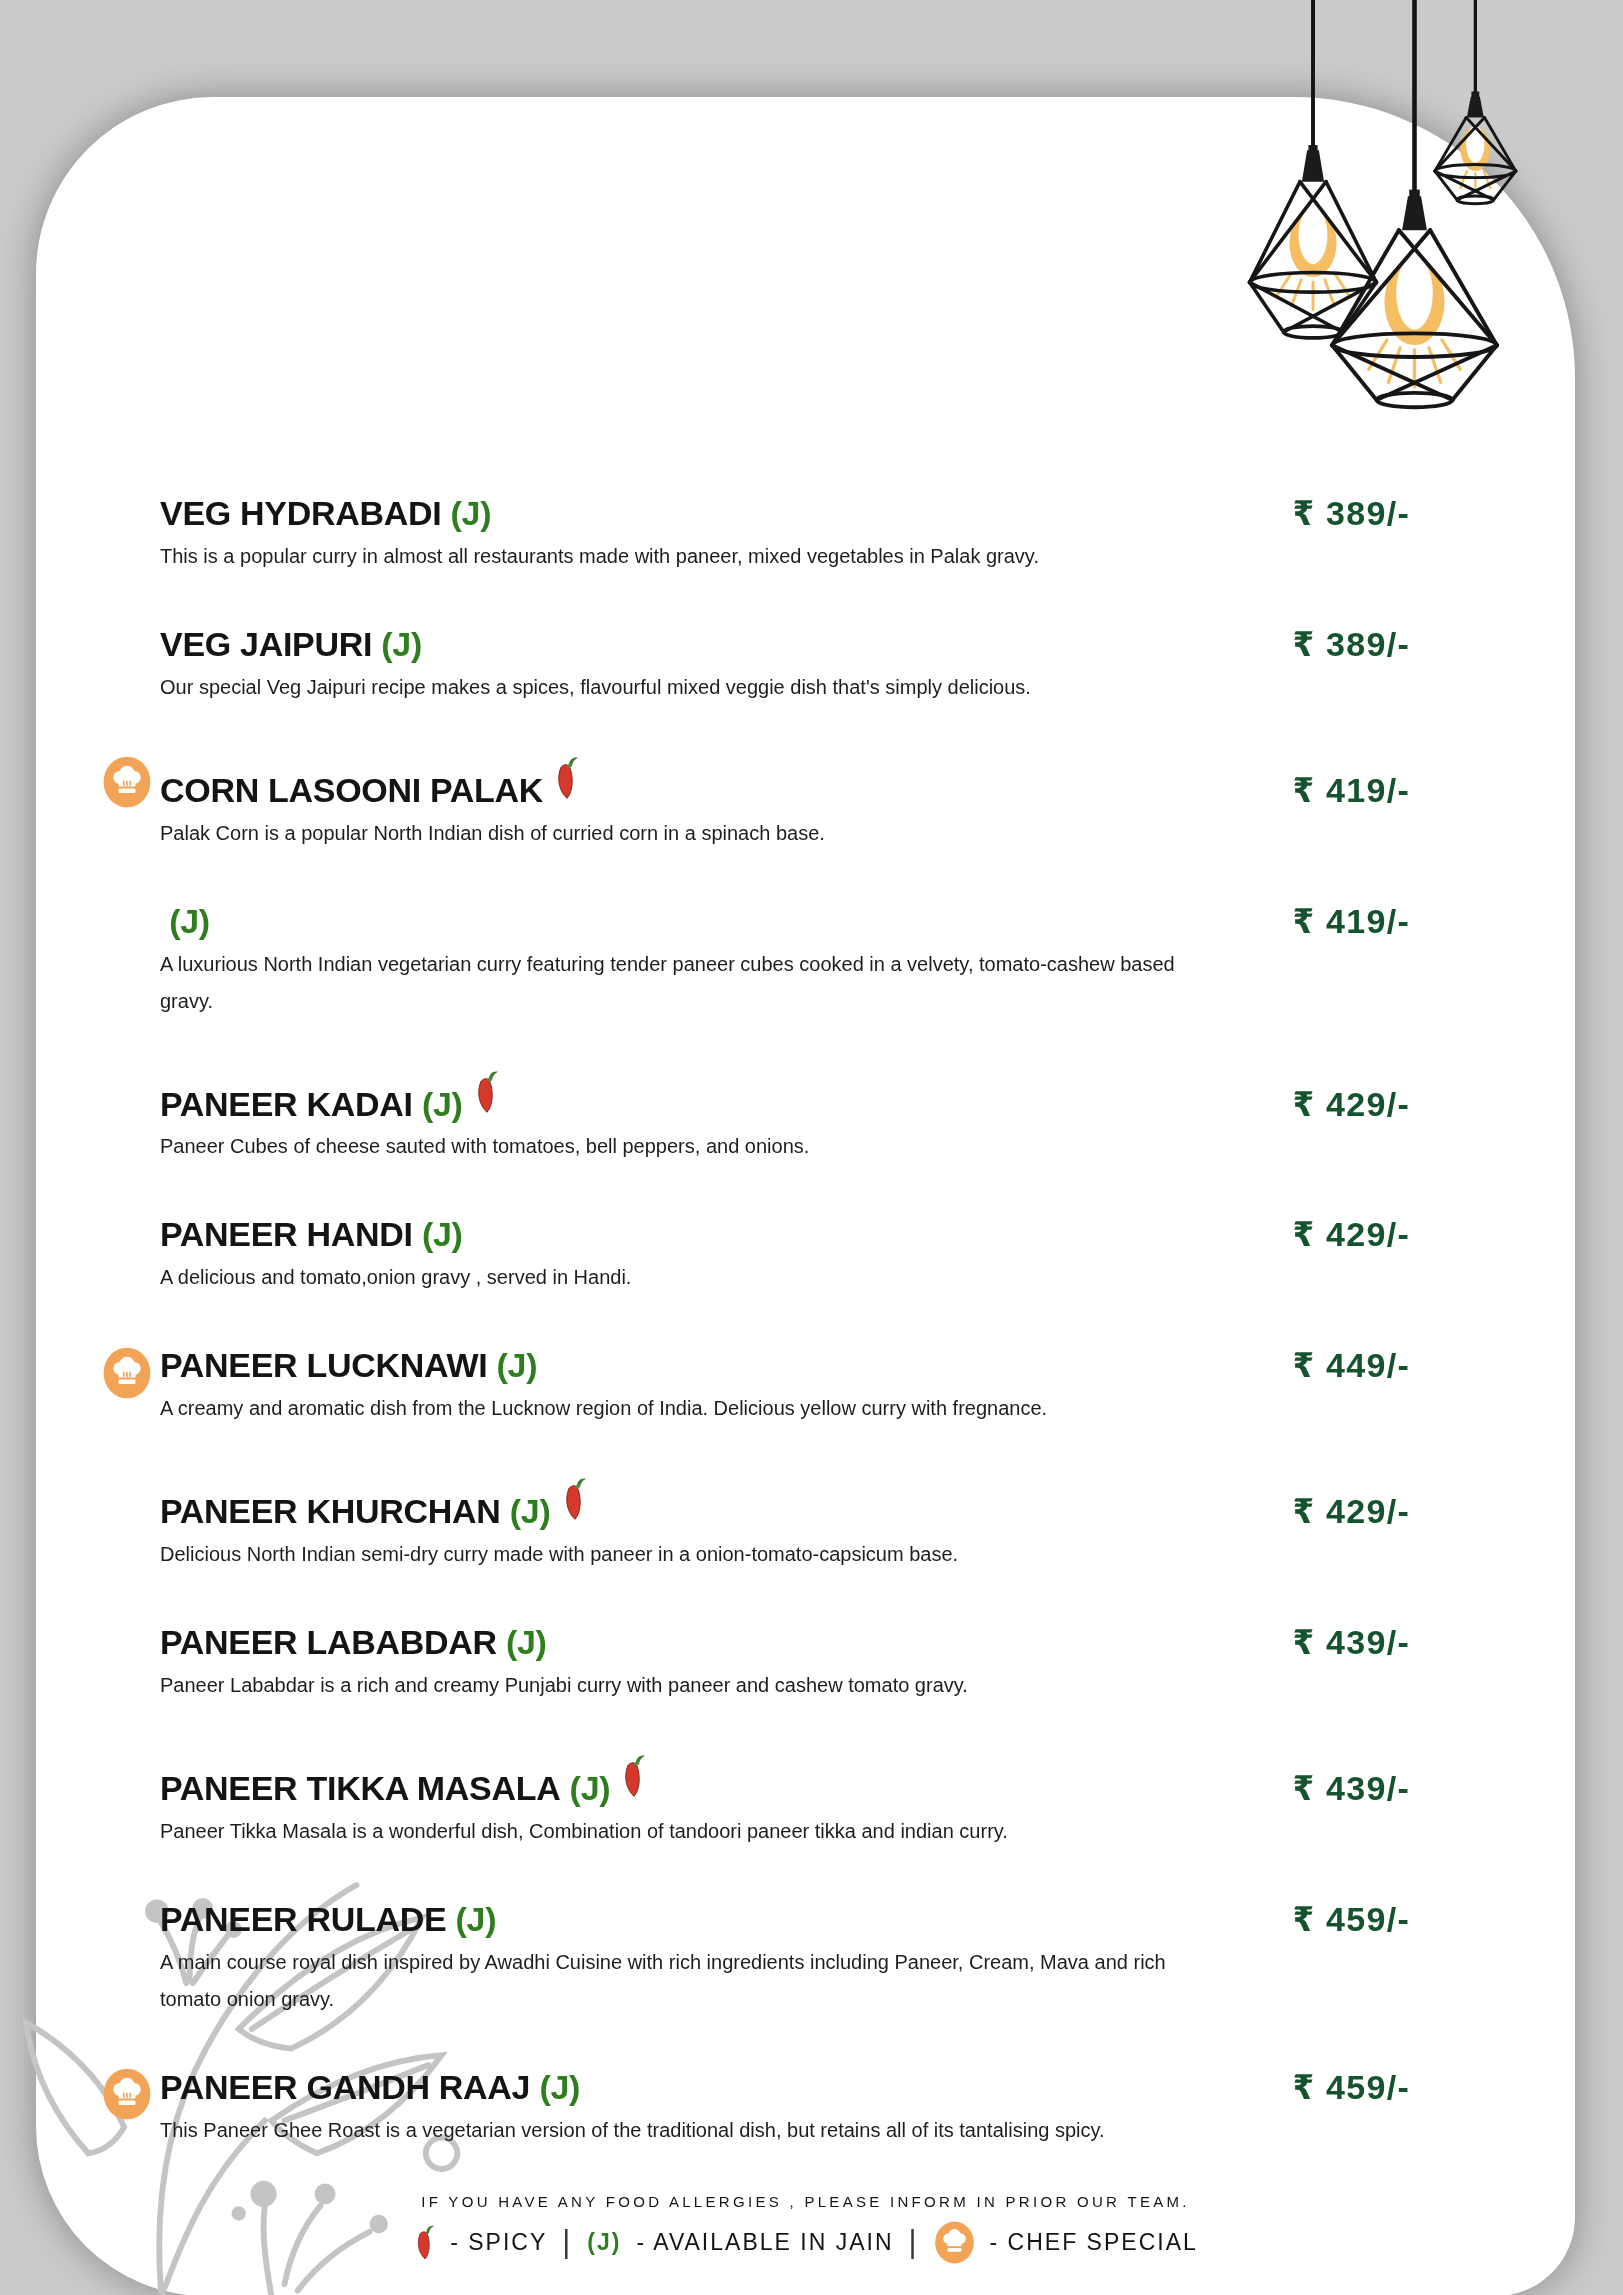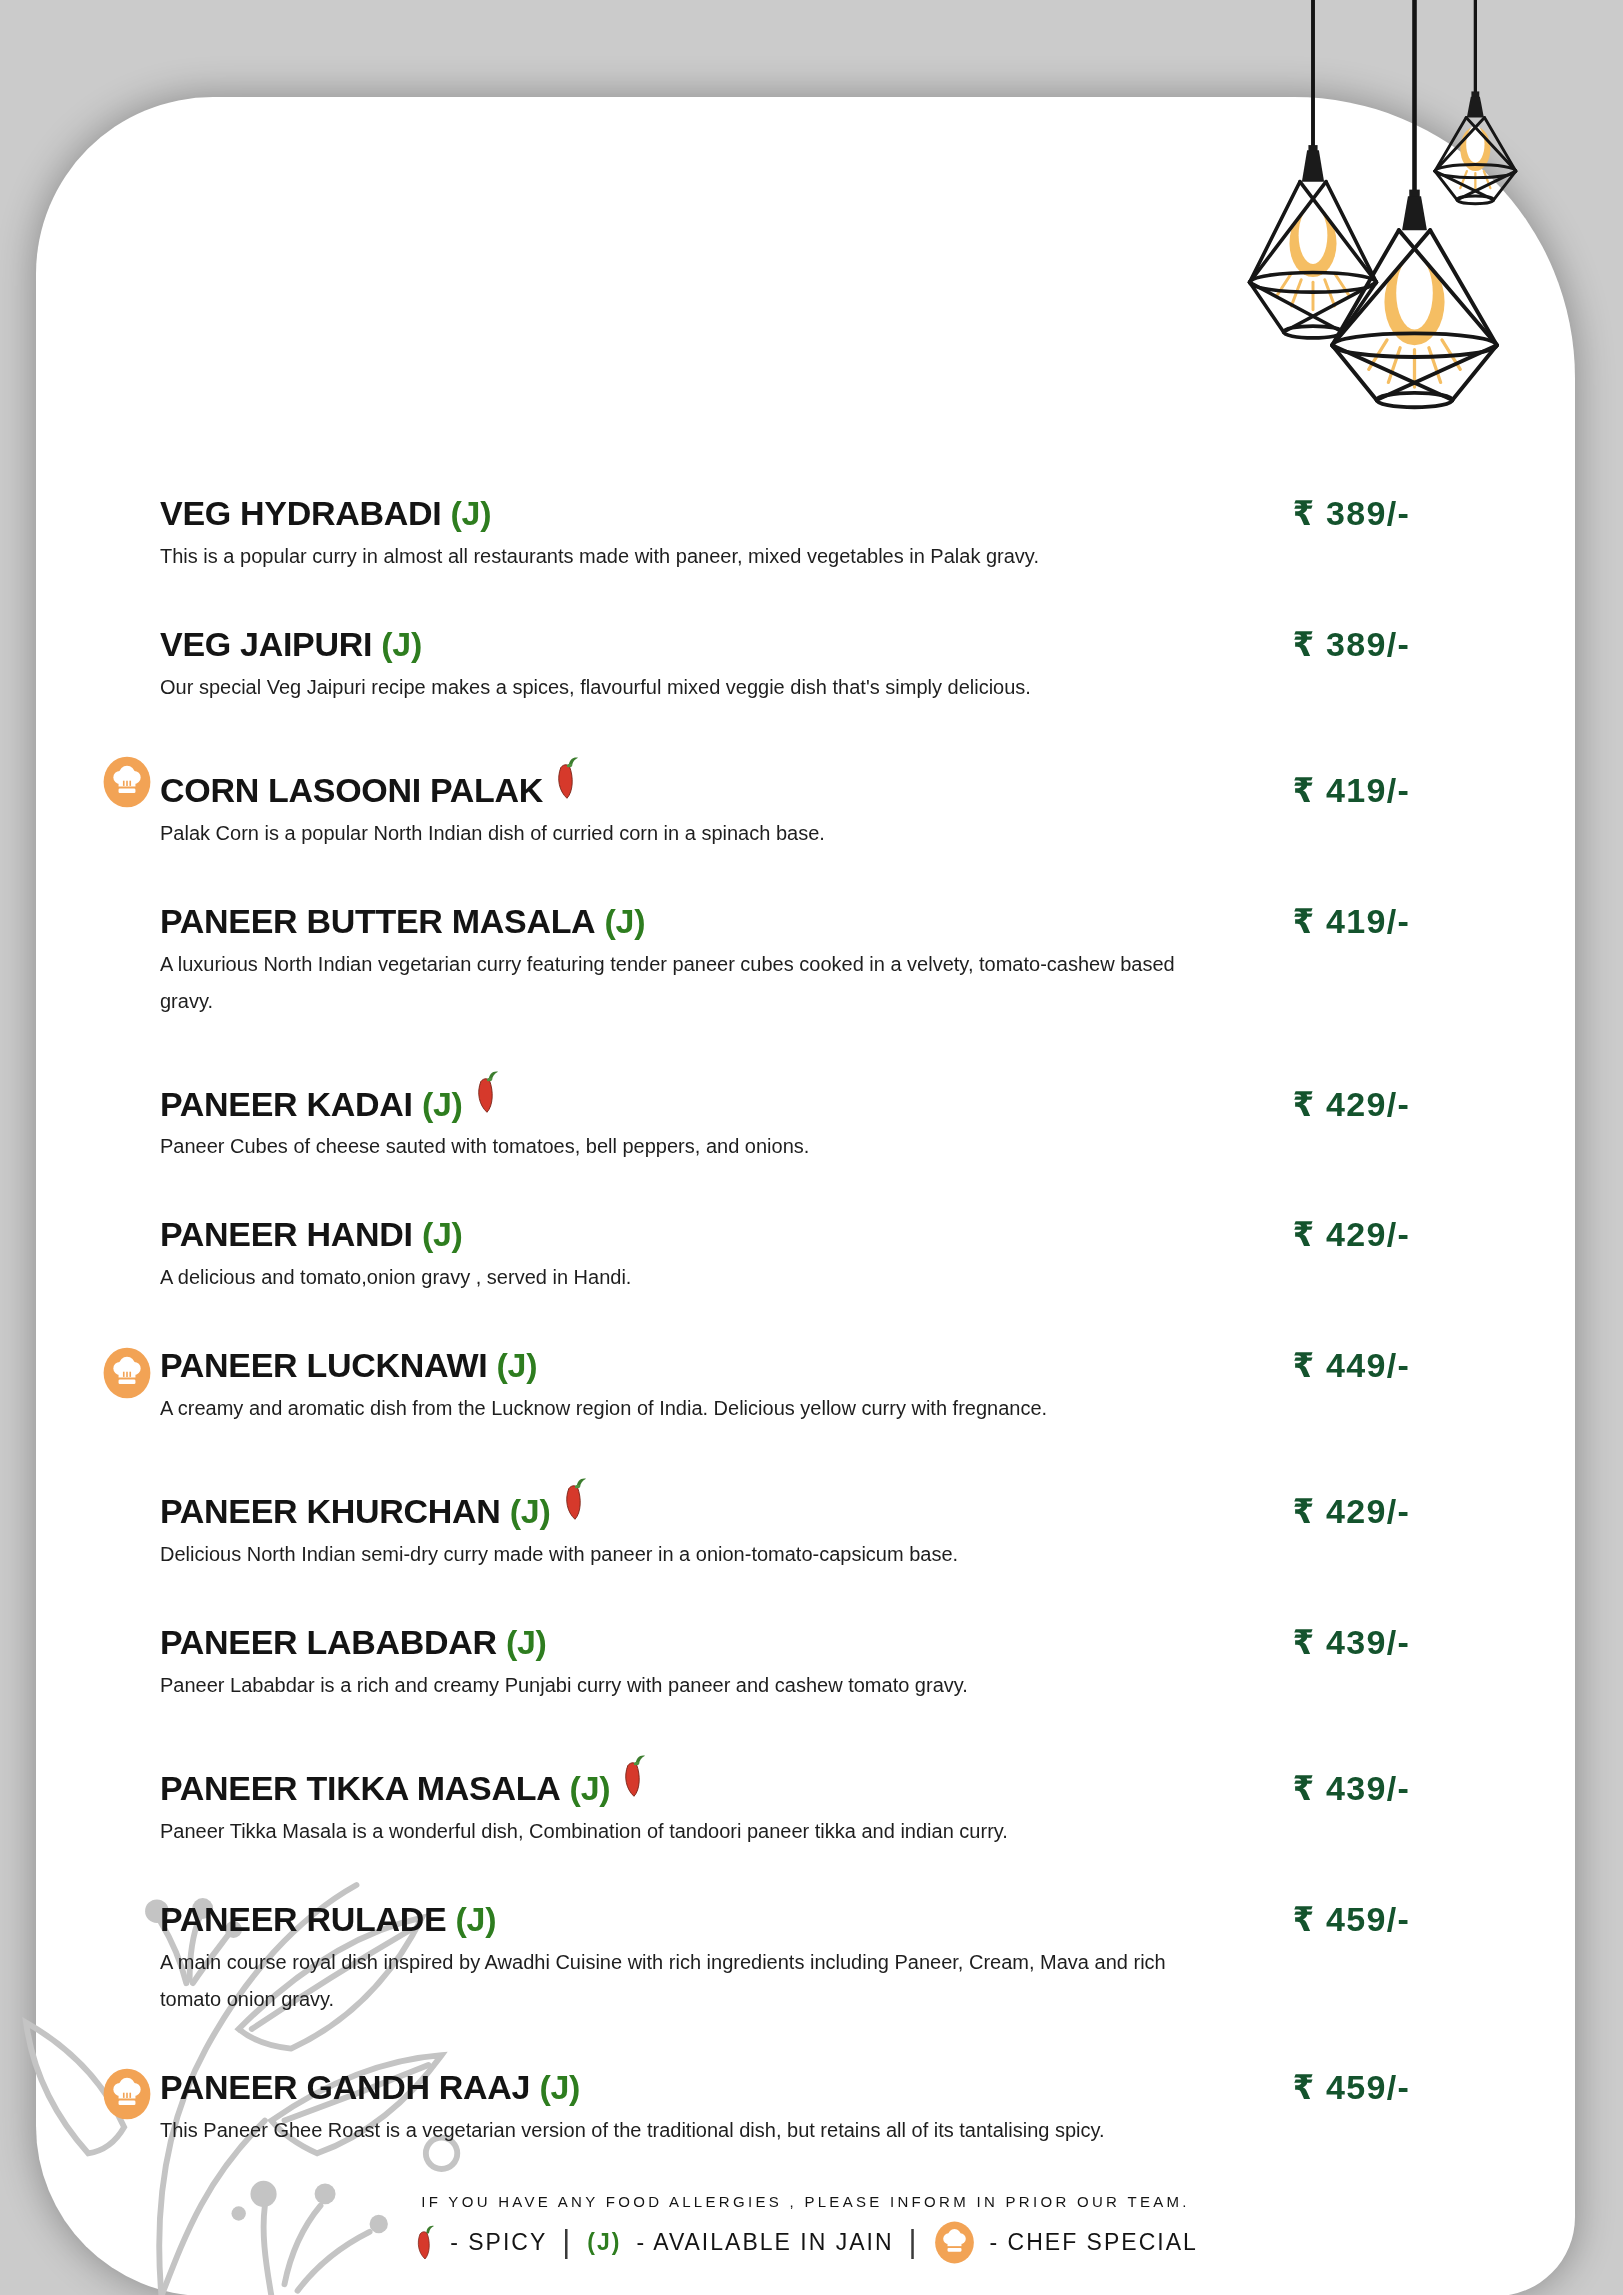--- a/index.html
+++ b/index.html
@@ -207,21 +207,20 @@
         <path d="M24,18 Q29,14 33,18 Q29,23 24,21 Z" fill="#4f9440"></path>
       </svg>
       <span class="price">₹ 419/-</span>
     </div>
     <div class="desc">Palak Corn is a popular North Indian dish of curried corn in a spinach base.</div>
   </div>
 
   <div class="item">
 
     <div class="title-row">
-      <span class="iname">PANEER BUTTER MASALA</span>
       <span class="jain">(J)</span>
 
       <span class="price">₹ 419/-</span>
     </div>
     <div class="desc">A luxurious North Indian vegetarian curry featuring tender paneer cubes cooked in a velvety, tomato-cashew based gravy.</div>
   </div>
 
   <div class="item">
 
     <div class="title-row">

